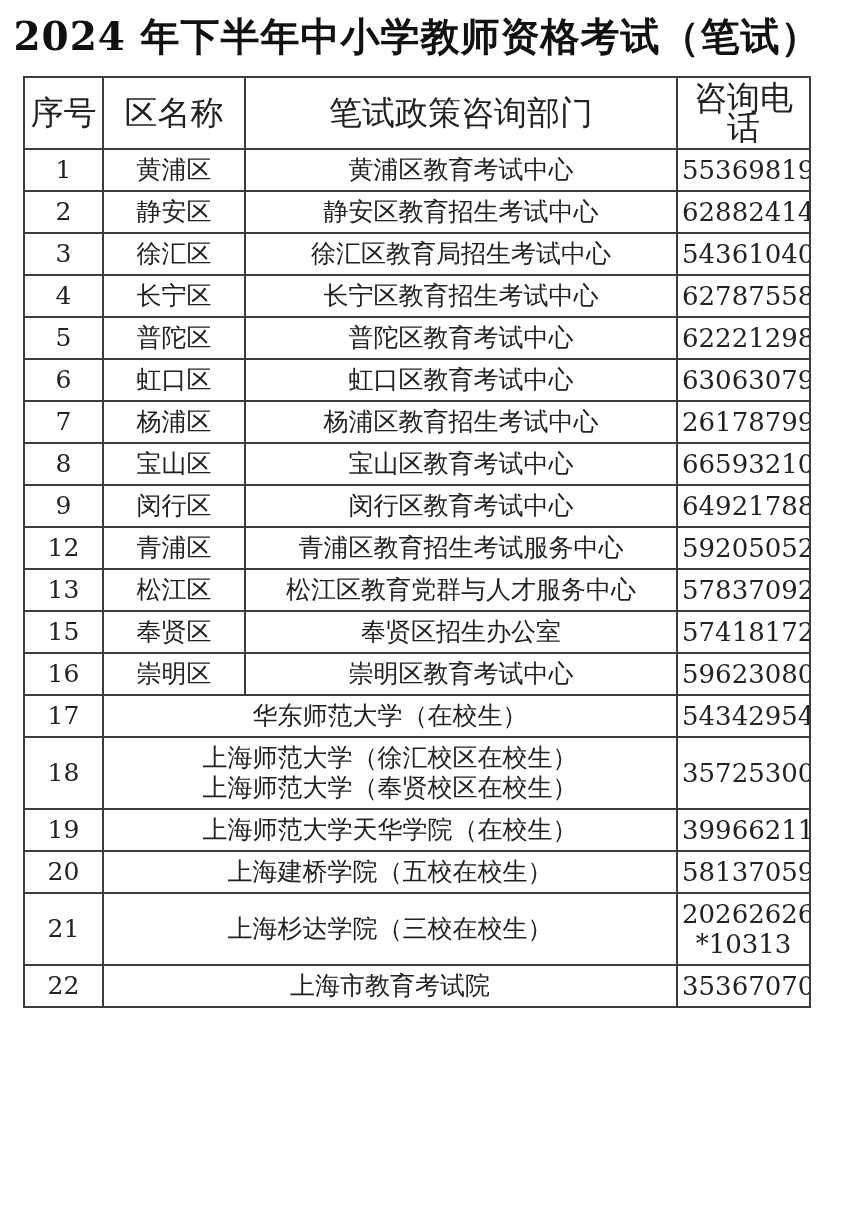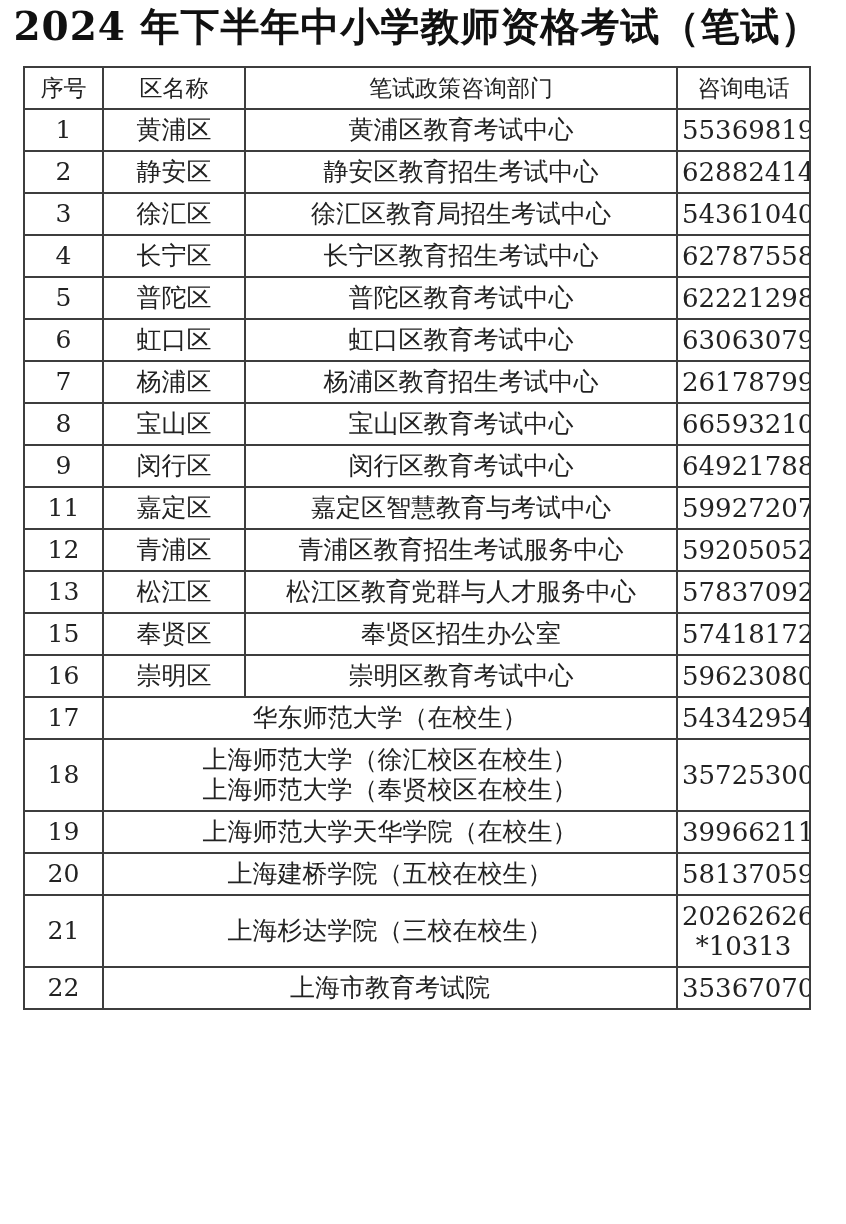--- a/index.html
+++ b/index.html
@@ -5,20 +5,21 @@
   html, body {
     margin: 0;
     padding: 0;
     background: #ffffff;
   }
   .page {
     width: 834px;
     height: 1224px;
     background: #ffffff;
     box-sizing: border-box;
+    padding-top: 10px;
     overflow: hidden;
     font-family: "DejaVu Serif", "Liberation Serif", serif;
     color: #1b1b1b;
   }
   .title {
     text-align: center;
     font-weight: bold;
     font-size: 39px;
     line-height: 52px;
     letter-spacing: 1px;
@@ -37,21 +38,21 @@
     text-align: center;
     vertical-align: middle;
     font-weight: normal;
     font-size: 25px;
     line-height: 30px;
     padding: 5px 4px;
     overflow: hidden;
     color: #222222;
   }
   .phone-table th {
-    font-size: 23px;
+    font-size: 33px;
     margin-left: 43px;
   }
   .c-no {
     letter-spacing: 0;
   }
   .c-phone div {
     font-family: "DejaVu Serif", "Liberation Serif", serif;
     font-size: 26px;
   }
 </style>
@@ -200,34 +201,20 @@
           </td>
           <td class="c-dept">
             <div>闵行区教育考试中心</div>
           </td>
           <td class="c-phone">
             <div>64921788</div>
           </td>
         </tr>
         <tr>
           <td class="c-no">
-            <div>11</div>
-          </td>
-          <td class="c-district">
-            <div>嘉定区</div>
-          </td>
-          <td class="c-dept">
-            <div>嘉定区智慧教育与考试中心</div>
-          </td>
-          <td class="c-phone">
-            <div>59927207</div>
-          </td>
-        </tr>
-        <tr>
-          <td class="c-no">
             <div>12</div>
           </td>
           <td class="c-district">
             <div>青浦区</div>
           </td>
           <td class="c-dept">
             <div>青浦区教育招生考试服务中心</div>
           </td>
           <td class="c-phone">
             <div>59205052</div>

